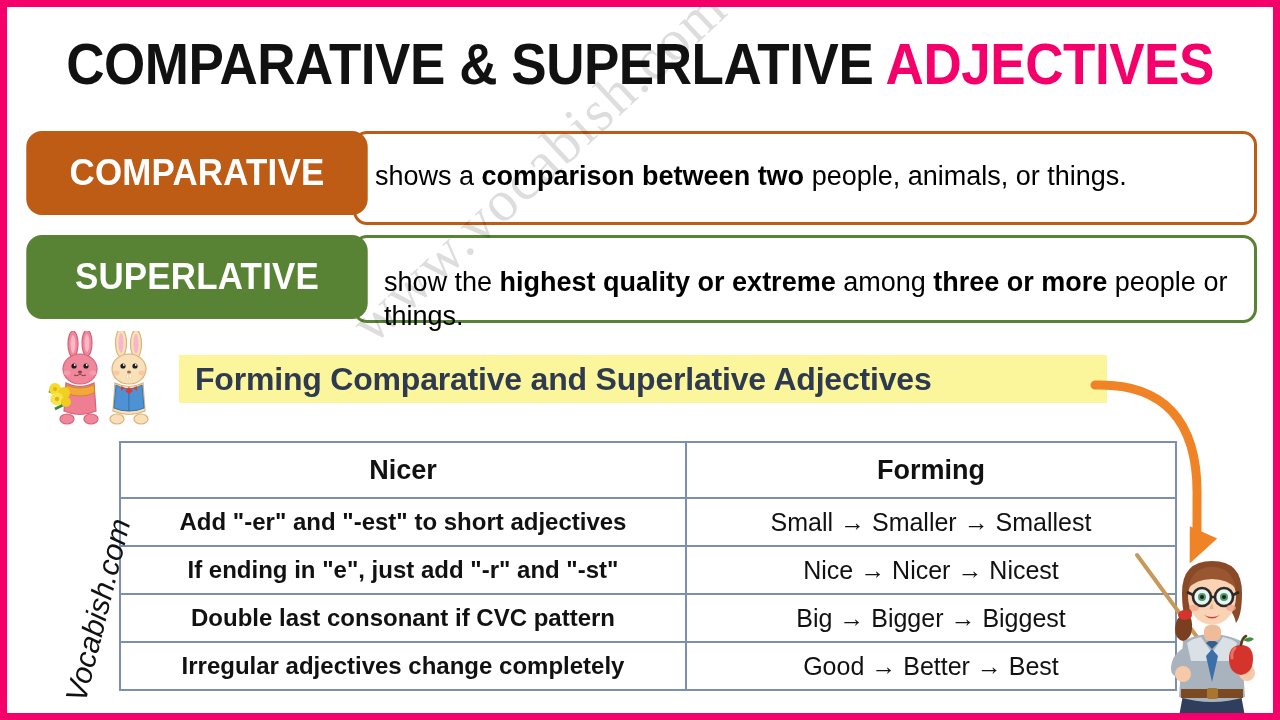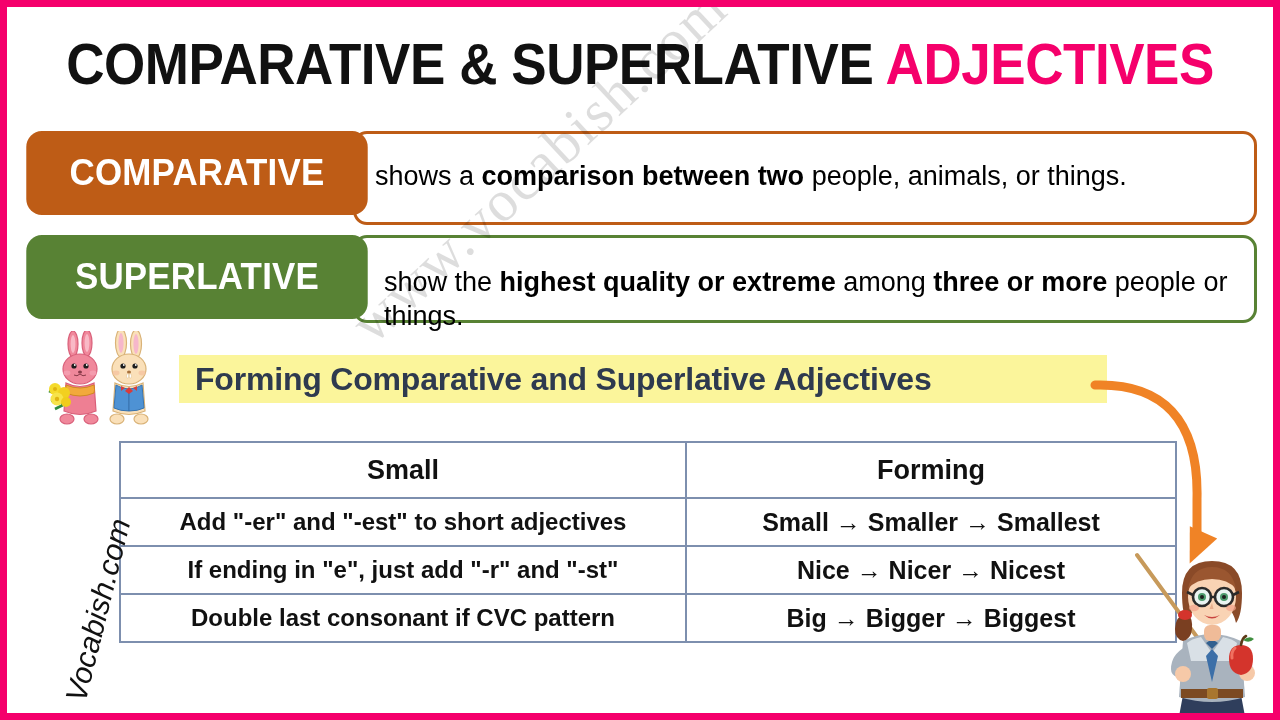--- a/index.html
+++ b/index.html
@@ -136,21 +136,21 @@
     text-align:center;
     color:#111;
     background:#fff;
   }
   #rules-table th {
     font-size:27px; font-weight:bold;
     height:56px;
   }
   #rules-table td { height:48px; font-size:25px; }
   #rules-table td.rule { font-weight:bold; width:566px; font-size:24px; }
-  #rules-table td.example { font-weight:bold; }
+  #rules-table td.example { font-weight:normal; }
 
   
   #rabbits { position:absolute; left:36px; top:324px; width:118px; height:96px; z-index:8; }
 
   
   #teacher { position:absolute; left:1128px; top:538px; width:152px; height:182px; z-index:9; }
 
   
   #guide-arrow { position:absolute; left:1080px; top:352px; width:140px; height:230px; z-index:8; }
 </style>
@@ -244,36 +244,40 @@
   </div>
 
   <svg id="guide-arrow" viewBox="0 0 140 230">
     <path d="M8 26 C75 24 112 60 110 140 L110 182" stroke="#F08326" stroke-width="9" fill="none" stroke-linecap="round"></path>
     <path d="M110 206 L95 172 L125 172 Z" fill="#F08326" transform="rotate(24 110 188)"></path>
   </svg>
 
   <table id="rules-table">
     <thead>
       <tr>
-        <th>Small</th>
+        <th>Nicer</th>
         <th>Forming</th>
       </tr>
     </thead>
     <tbody>
       <tr>
         <td class="rule">Add "-er" and "-est" to short adjectives</td>
         <td class="example">Small → Smaller → Smallest</td>
       </tr>
       <tr>
         <td class="rule">If ending in "e", just add "-r" and "-st"</td>
         <td class="example">Nice → Nicer → Nicest</td>
       </tr>
       <tr>
         <td class="rule">Double last consonant if CVC pattern</td>
         <td class="example">Big → Bigger → Biggest</td>
+      </tr>
+      <tr>
+        <td class="rule">Irregular adjectives change completely</td>
+        <td class="example">Good → Better → Best</td>
       </tr>
     </tbody>
   </table>
 
   <svg id="teacher" viewBox="0 0 152 182">
 
     <path d="M2 10 L62 92" stroke="#C79A5B" stroke-width="4" stroke-linecap="round"></path>
 
     <path d="M48 150 q28 -10 58 0 l6 32 l-70 0 z" fill="#2F3E5C"></path>
 

